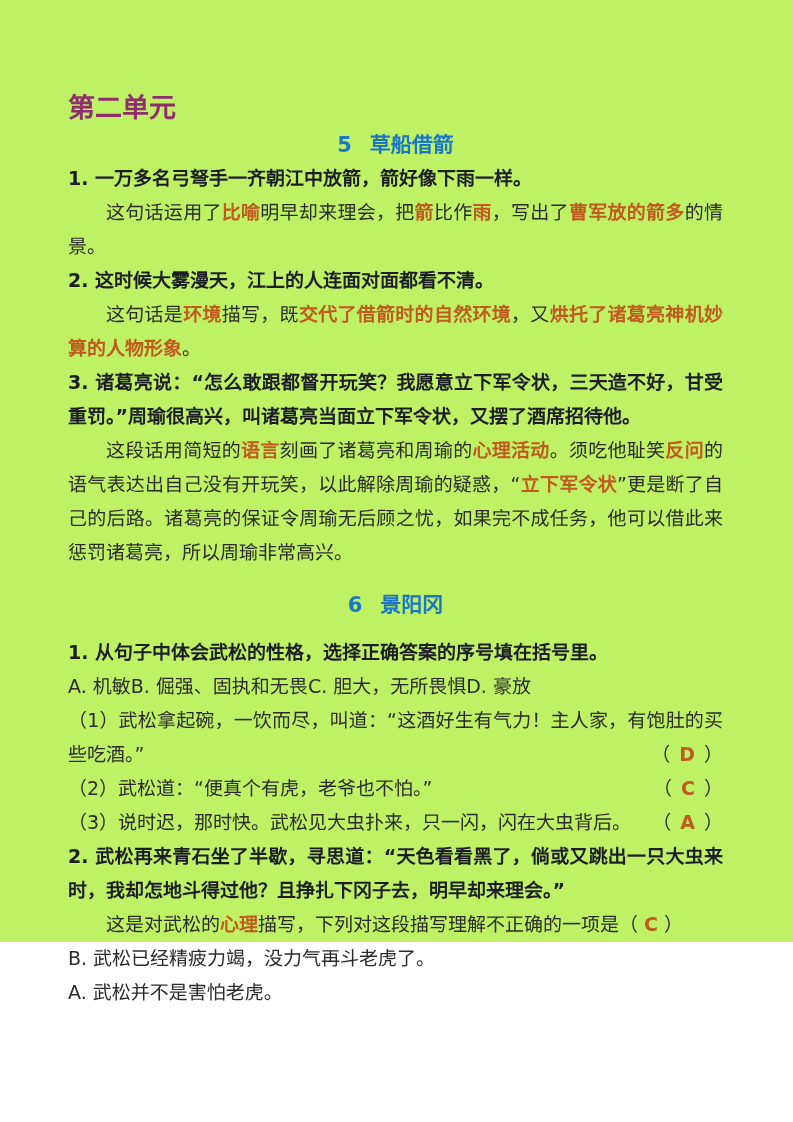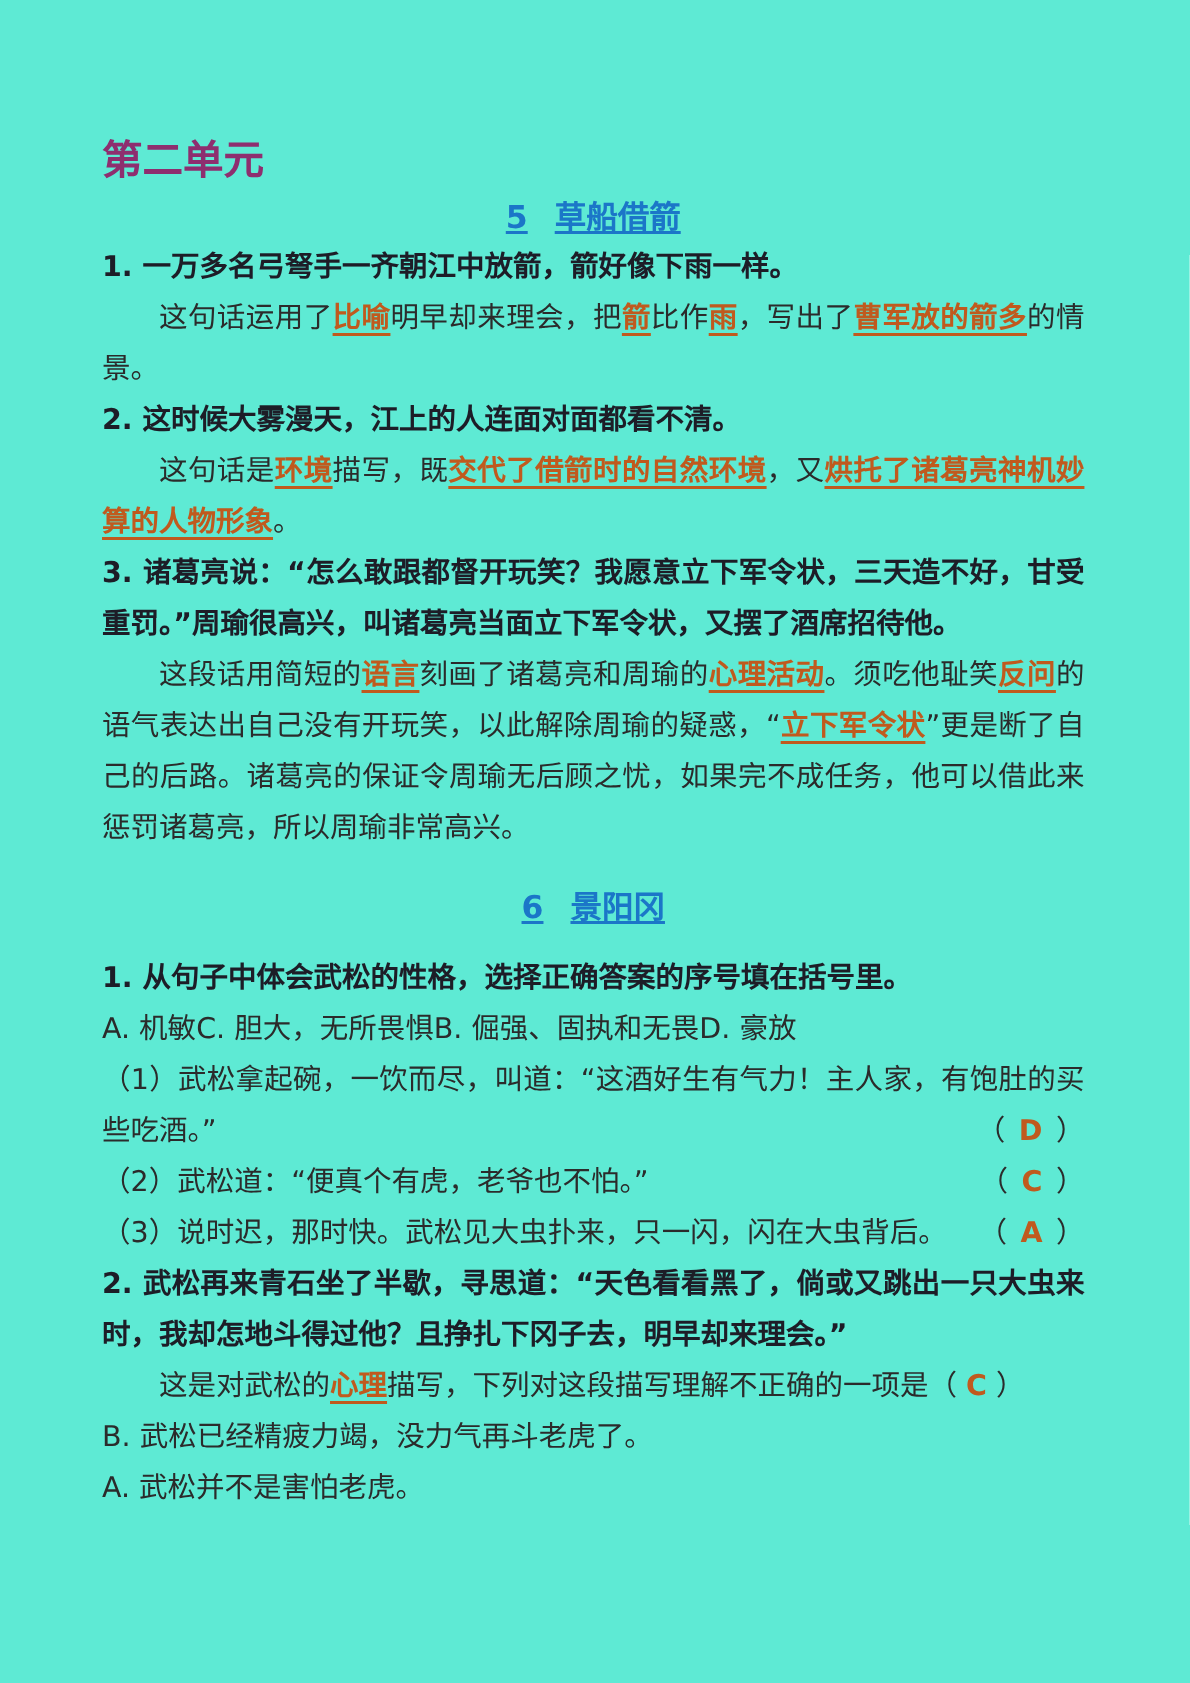--- a/index.html
+++ b/index.html
@@ -3,58 +3,56 @@
 <meta charset="utf-8">
 <style>
   html, body { margin: 0; padding: 0; background: #ffffff; }
   body {
     width: 793px; height: 1122px;
     font-family: "DejaVu Sans", sans-serif;
     overflow: hidden;
   }
   .page {
     box-sizing: border-box;
-    width: 793px; height: 1122px;
+    width: 793px; height: 942px;
     padding: 90px 70px 0 68px;
-    background: #5eead4;
+    background: #bef264;
   }
   .unit-title {
     margin: 0 0 6px 0;
     font-size: 27px;
     font-weight: 700;
     line-height: 35px;
     color: var(--title, #8E2E6F);
   }
   .section-heading {
     margin: 4px 0 2px 0;
     text-align: center;
     font-size: 21px;
     font-weight: 700;
     line-height: 28px;
     color: var(--heading, #1B76C8);
-    text-decoration: underline;
   }
   .section-heading .num { margin-right: 18px; }
   .section-heading.mt { margin-top: 22px; margin-bottom: 16px; }
   .q, .a, .options, .item, .choice {
     margin: 0;
     font-size: 19px;
     line-height: 34px;
     color: var(--body, #2B2B2B);
     text-align: justify;
   }
   .q {
     font-weight: 700;
     color: var(--question, #1D1D27);
   }
   .a { text-indent: 2em; }
   .hl {
     color: var(--highlight, #C05A1E);
     font-weight: 700;
-    text-decoration: underline;
     text-decoration-thickness: 1.5px;
     text-underline-offset: 4px;
   }
   .ans {
     color: var(--highlight, #C05A1E);
     font-weight: 700;
   }
   .options { display: flex; }
   .item { position: relative; }
   .ans-mark { position: absolute; right: 0; bottom: 0; white-space: nowrap; }
@@ -77,22 +75,22 @@
 
   <p class="q">3. 诸葛亮说：“怎么敢跟都督开玩笑？我愿意立下军令状，三天造不好，甘受重罚。”周瑜很高兴，叫诸葛亮当面立下军令状，又摆了酒席招待他。</p>
   <p class="a"><span>这段话用简短的</span><span class="hl">语言</span><span>刻画了诸葛亮和周瑜的</span><span class="hl">心理活动</span><span>。须吃他耻笑</span><span class="hl">反问</span><span>的语气表达出自己没有开玩笑，以此解除周瑜的疑惑，“</span><span class="hl">立下军令状</span><span>”更是断了自己的后路。诸葛亮的保证令周瑜无后顾之忧，如果完不成任务，他可以借此来惩罚诸葛亮，所以周瑜非常高兴。</span></p>
 
   <h2 class="section-heading mt"><span class="num">6</span><span>景阳冈</span></h2>
 
   <p class="q">1. 从句子中体会武松的性格，选择正确答案的序号填在括号里。</p>
 
   <div class="options">
     <span>A. 机敏</span>
+    <span>B. 倔强、固执和无畏</span>
     <span>C. 胆大，无所畏惧</span>
-    <span>B. 倔强、固执和无畏</span>
     <span>D. 豪放</span>
   </div>
 
   <div class="item">
     <span>（1）武松拿起碗，一饮而尽，叫道：“这酒好生有气力！主人家，有饱肚的买些吃酒。”</span>
     <span class="ans-mark"><span>（</span><span class="ans">D</span><span>）</span></span>
   </div>
 
   <div class="item">
     <span>（2）武松道：“便真个有虎，老爷也不怕。”</span>

